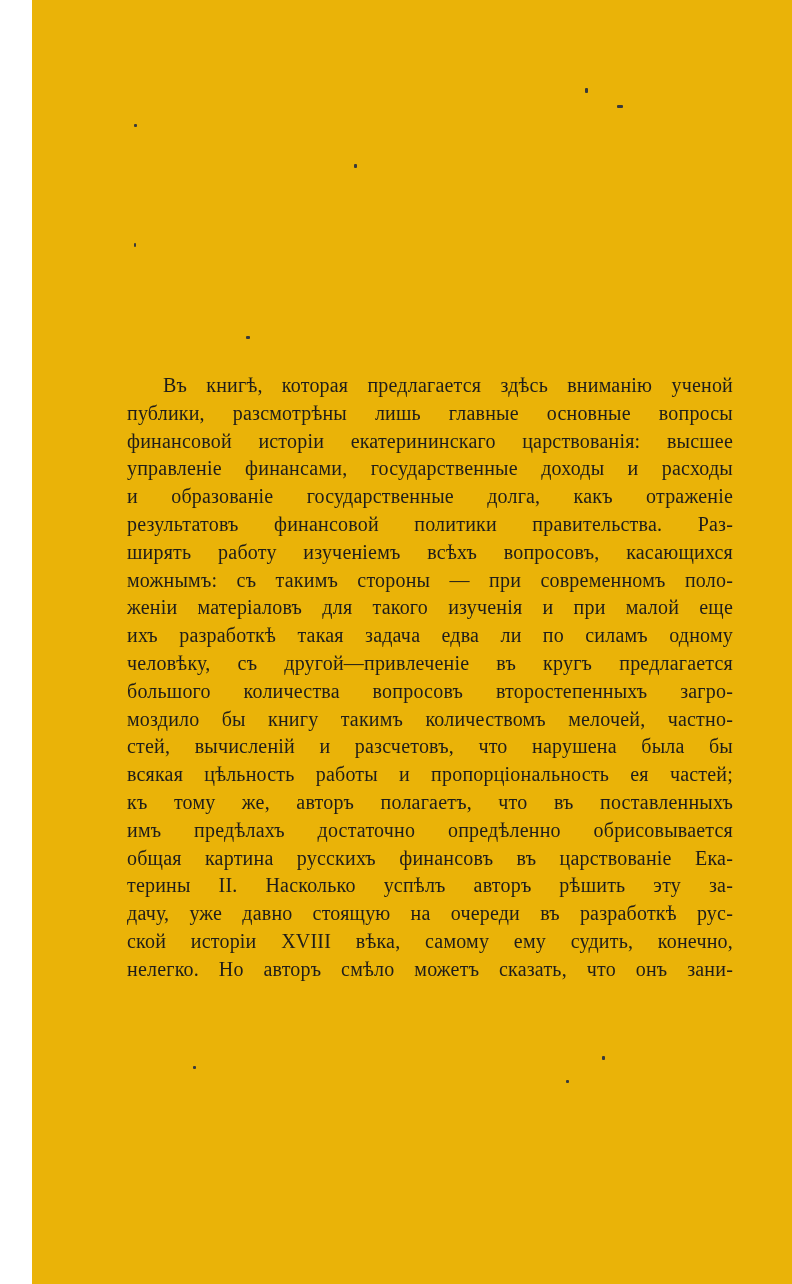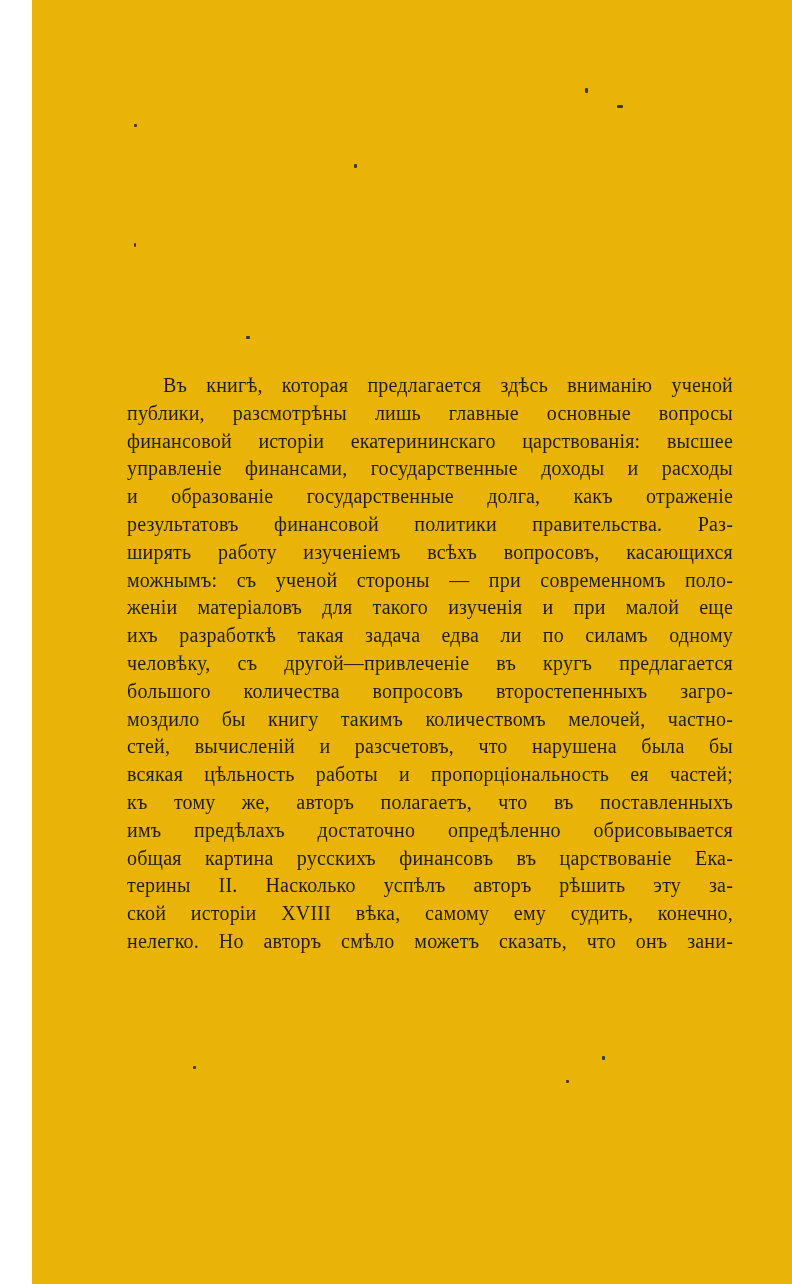--- a/index.html
+++ b/index.html
@@ -57,29 +57,30 @@
   <span class="speck" style="left:534px;top:1080px;width:3px;height:3px;"></span>
 
   <div class="textblock">
     <div class="line first">Въ книгѣ, которая предлагается здѣсь вниманію ученой</div>
     <div class="line">публики, разсмотрѣны лишь главные основные вопросы</div>
     <div class="line">финансовой исторіи екатерининскаго царствованія: высшее</div>
     <div class="line">управленіе финансами, государственные доходы и расходы</div>
     <div class="line">и образованіе государственные долга, какъ отраженіе</div>
     <div class="line">результатовъ финансовой политики правительства. Раз-</div>
     <div class="line">ширять работу изученіемъ всѣхъ вопросовъ, касающихся</div>
-    <div class="line">можнымъ: съ ученой стороны — при современномъ поло-</div>
+    <div class="line">можнымъ: съ такимъ стороны — при современномъ поло-</div>
     <div class="line">женіи матеріаловъ для такого изученія и при малой еще</div>
     <div class="line">ихъ разработкѣ такая задача едва ли по силамъ одному</div>
     <div class="line">человѣку, съ другой—привлеченіе въ кругъ предлагается</div>
     <div class="line">большого количества вопросовъ второстепенныхъ загро-</div>
     <div class="line">моздило бы книгу такимъ количествомъ мелочей, частно-</div>
     <div class="line">стей, вычисленій и разсчетовъ, что нарушена была бы</div>
     <div class="line">всякая цѣльность работы и пропорціональность ея частей;</div>
     <div class="line">къ тому же, авторъ полагаетъ, что въ поставленныхъ</div>
     <div class="line">имъ предѣлахъ достаточно опредѣленно обрисовывается</div>
     <div class="line">общая картина русскихъ финансовъ въ царствованіе Ека-</div>
     <div class="line">терины II. Насколько успѣлъ авторъ рѣшить эту за-</div>
+    <div class="line">дачу, уже давно стоящую на очереди въ разработкѣ рус-</div>
     <div class="line">ской исторіи XVIII вѣка, самому ему судить, конечно,</div>
     <div class="line">нелегко. Но авторъ смѣло можетъ сказать, что онъ зани-</div>
   </div>
 
 </div>
 
 </body></html>

